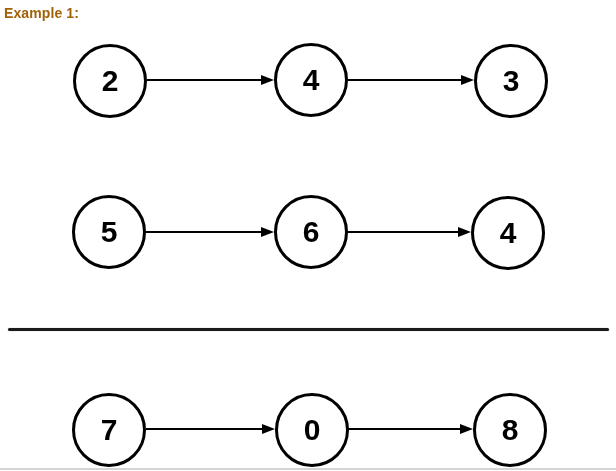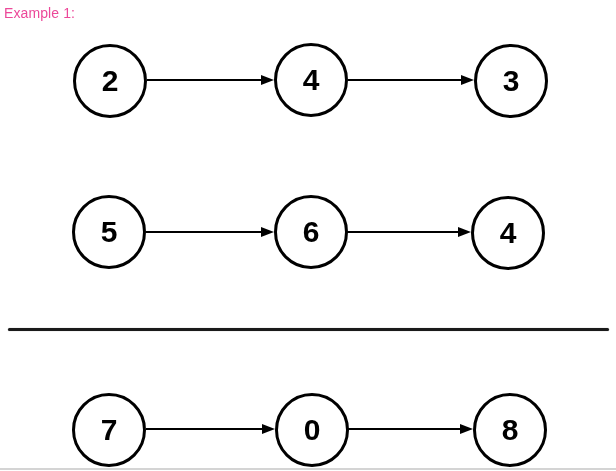--- a/index.html
+++ b/index.html
@@ -10,22 +10,22 @@
     background: #ffffff;
     overflow: hidden;
     font-family: "Liberation Sans", sans-serif;
   }
 
   .example-label {
     position: absolute;
     left: 4px;
     top: 5px;
     font-size: 14px;
-    font-weight: 400;
-    color: #ec4899;
+    font-weight: 700;
+    color: #a16207;
     letter-spacing: 0.1px;
   }
 
   .node {
     position: absolute;
     box-sizing: border-box;
     width: 74px;
     height: 74px;
     border: 3px solid #000000;
     border-radius: 50%;

